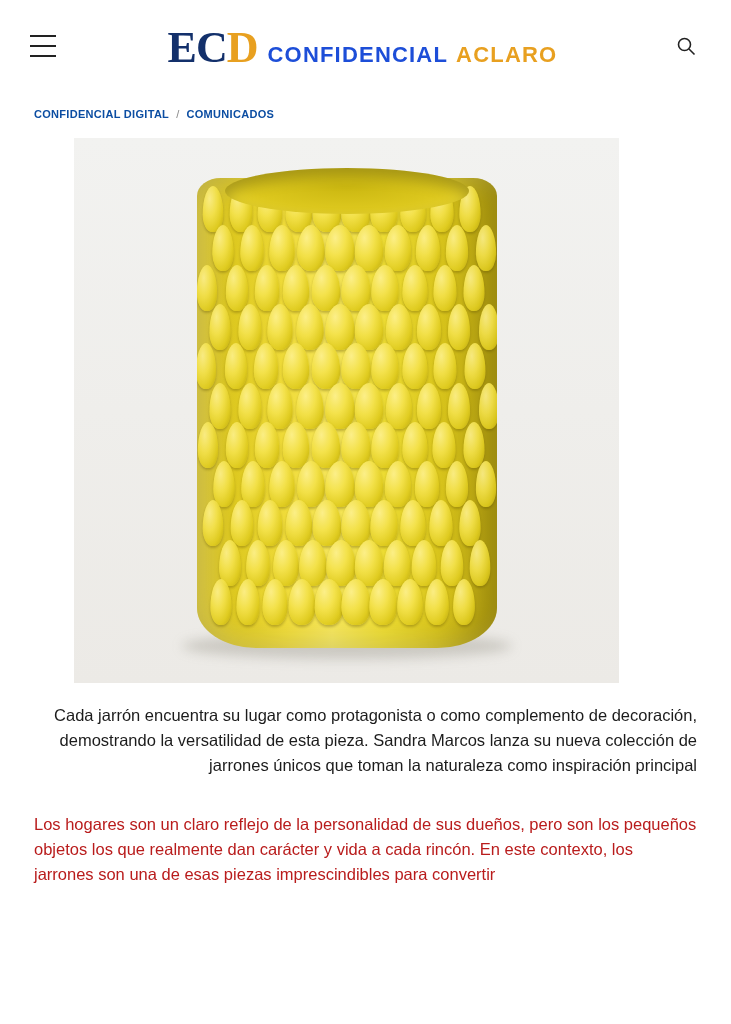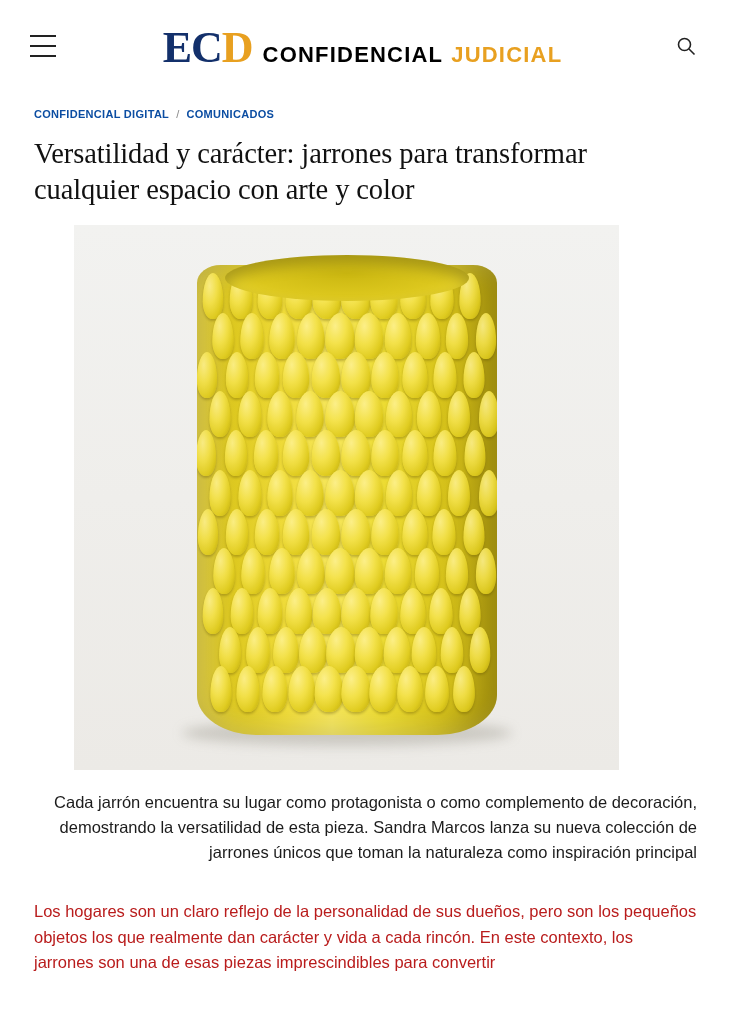--- a/index.html
+++ b/index.html
@@ -70,21 +70,21 @@
   .logo-c { color: #13306b; }
   .logo-d { color: #e8a020; }
 
   .brand-words {
     font-family: "Liberation Sans", sans-serif;
     font-size: 22px;
     font-weight: bold;
     letter-spacing: 1.2px;
     line-height: 1;
   }
-  .word-conf { color: #000000; }
+  .word-conf { color: #1d4ed8; }
   .word-dig { color: #e8a020; margin-left: 8px; }
 
   .tagline {
     font-size: 10.5px;
     color: #333;
     margin-top: 8px;
     letter-spacing: 0.1px;
   }
 
   .search-btn {
@@ -242,41 +242,40 @@
     </div>
 
     <div class="brand">
       <div class="brand-row">
         <span class="logo-ecd">
           <span class="logo-e">E</span>
             <span class="logo-c">C</span>
             <span class="logo-d">D</span>
         </span>
         <span class="brand-words">
-          <span class="word-conf">CONFIDENCIAL</span><span class="word-dig">JUDICIAL</span>
+          <span class="word-conf">CONFIDENCIAL</span><span class="word-dig">ACLARO</span>
         </span>
       </div>
     </div>
 
     <div class="search-btn">
       <svg width="20" height="20" viewBox="0 0 20 20" aria-hidden="true">
         <circle cx="8.5" cy="8.5" r="6" fill="none" stroke="#222" stroke-width="1.6"></circle>
         <line x1="13" y1="13" x2="18.5" y2="18.5" stroke="#222" stroke-width="1.6"></line>
       </svg>
     </div>
   </div>
 
 
   <div class="breadcrumb">
     <span class="crumb">CONFIDENCIAL DIGITAL</span>
     <span class="crumb-sep">/</span>
     <span class="crumb">COMUNICADOS</span>
   </div>
 
-  <h1 class="article-title">Versatilidad y carácter: jarrones para transformar cualquier espacio con arte y color</h1>
 
   <div class="figure">
     <div class="vase-photo">
       <div class="shadow"></div>
       <div class="vase-body">
         <div class="scales" id="scales">
             <div class="scale" style="left: 1.2411px; top: 8px; opacity: 0.910827; transform: scaleX(0.688);"></div>
             <div class="scale" style="left: 29.8486px; top: 8px; opacity: 0.929899; transform: scaleX(0.755);"></div>
             <div class="scale" style="left: 58.4561px; top: 8px; opacity: 0.948971; transform: scaleX(0.821);"></div>
             <div class="scale" style="left: 87.0635px; top: 8px; opacity: 0.968042; transform: scaleX(0.888);"></div>

